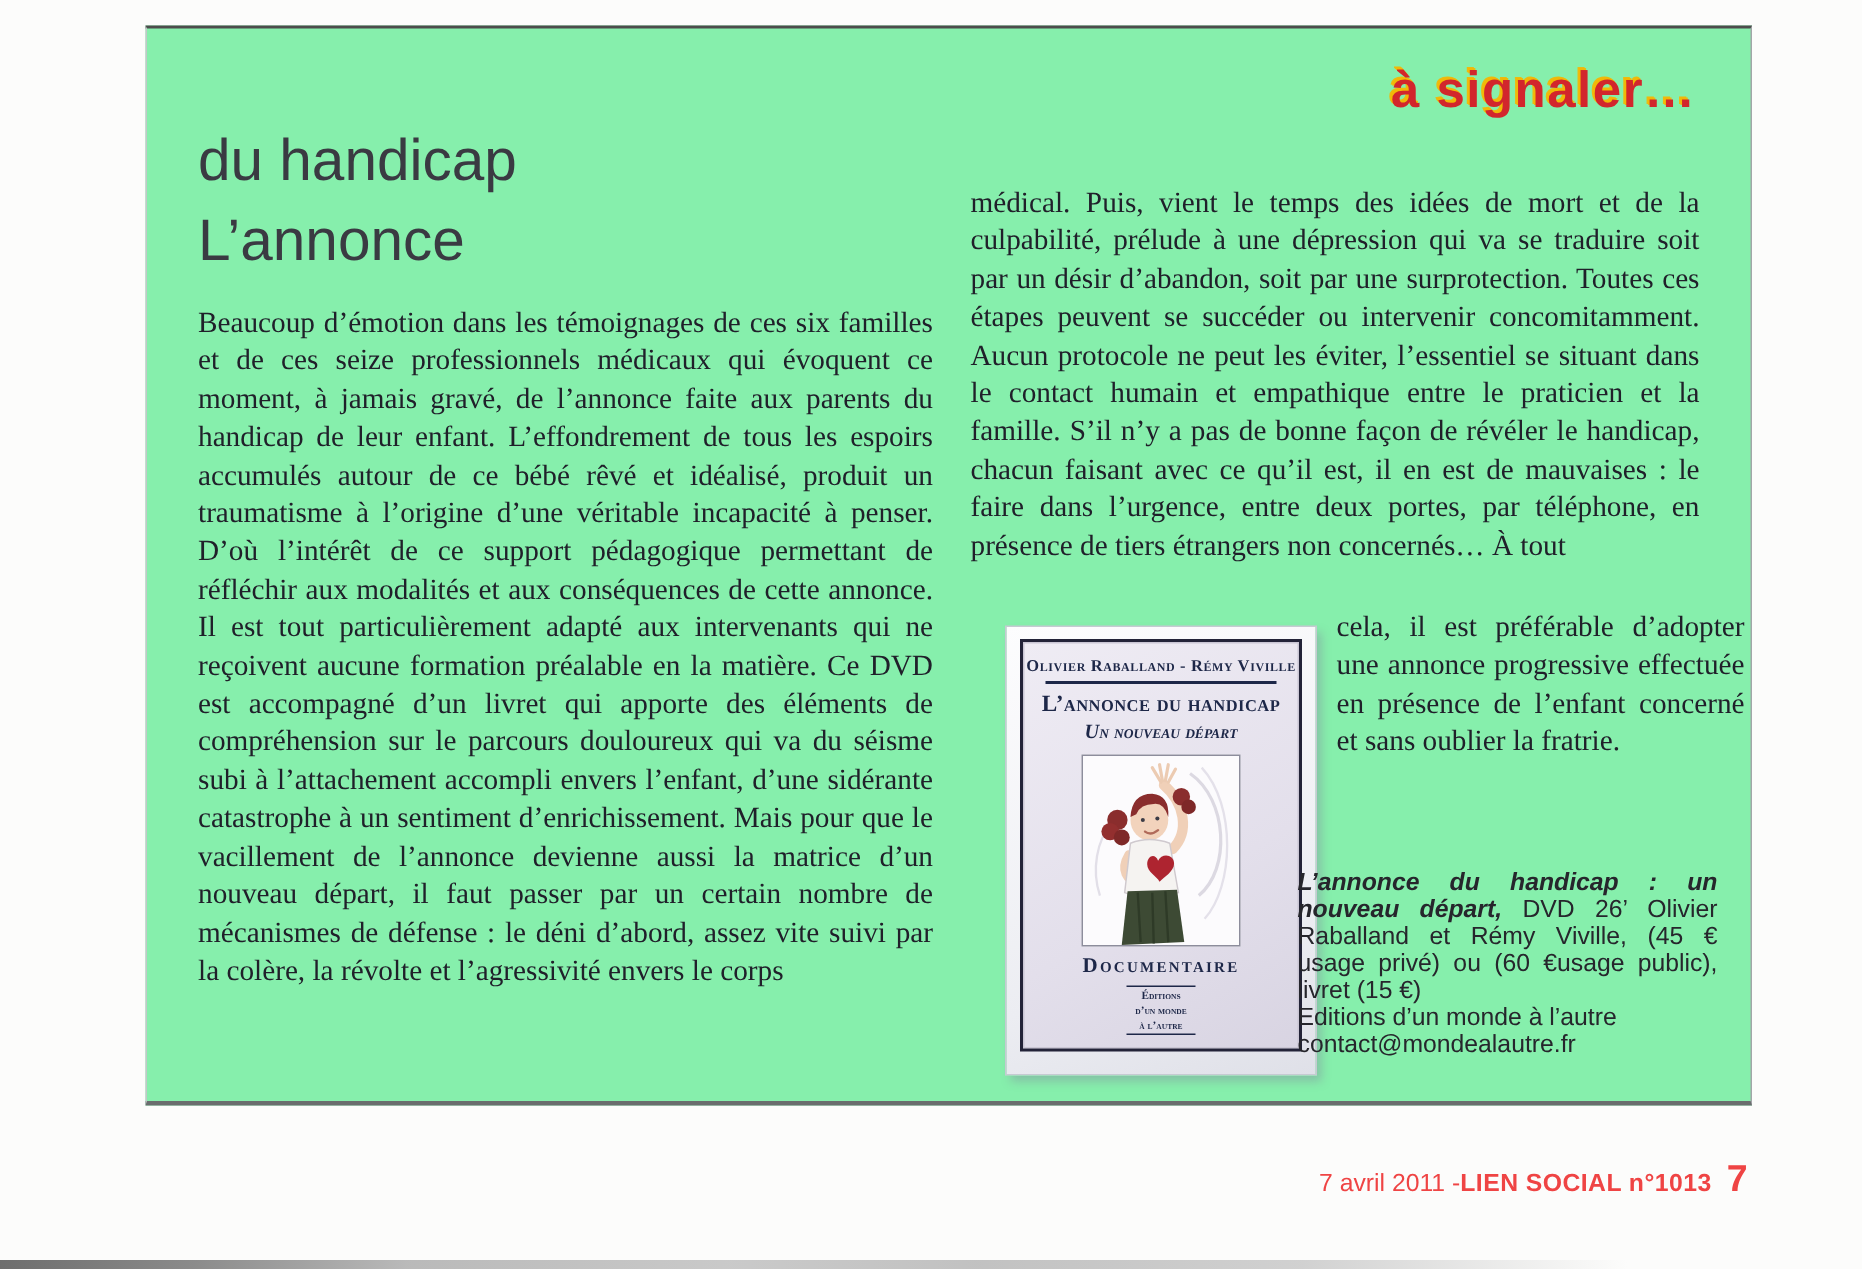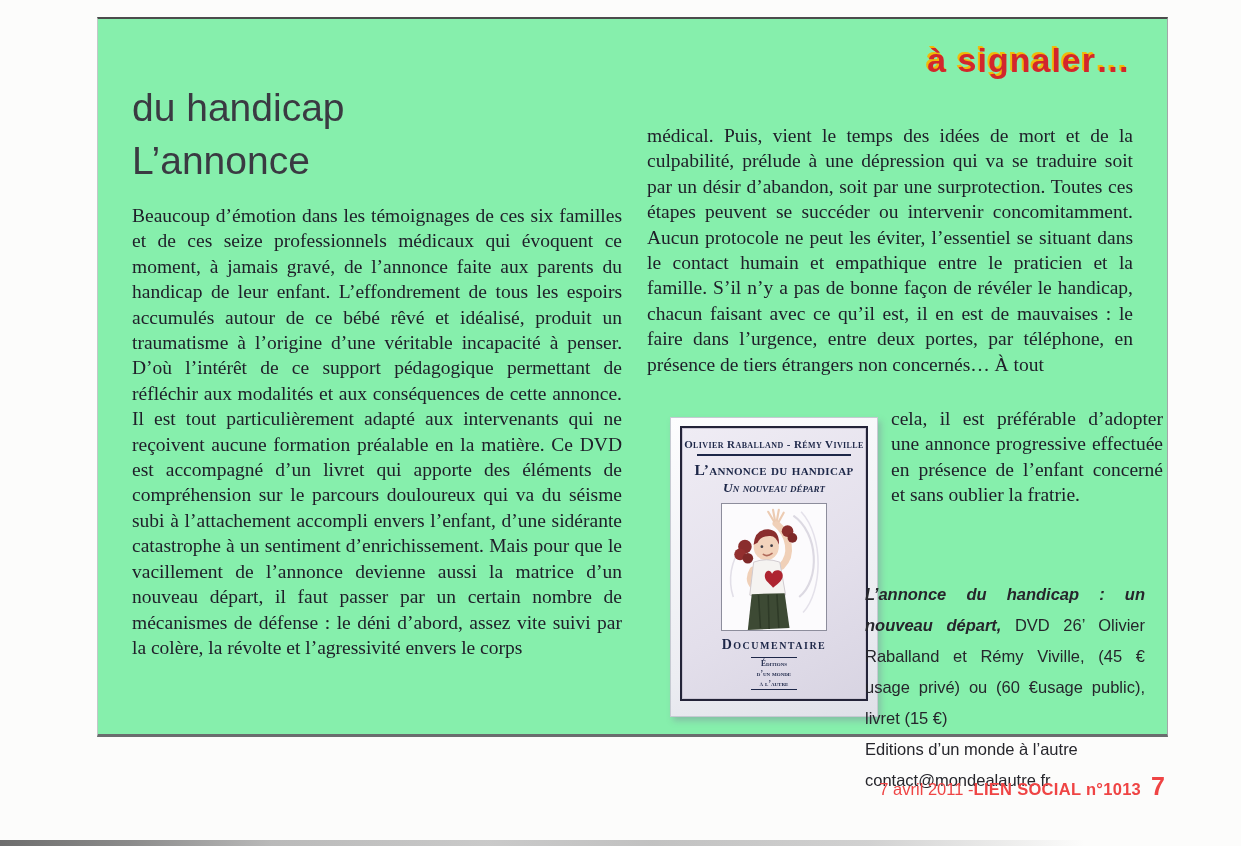--- a/index.html
+++ b/index.html
@@ -131,21 +131,21 @@
     padding: 1px 6px;
   }
 
   
   .caption {
     position: absolute;
     left: 767px; top: 560px;
     width: 280px;
     font-family: "Liberation Sans", sans-serif;
     font-size: 16.5px;
-    line-height: 31px;
+    line-height: 18px;
     color: #26262c;
   }
   .caption p { text-align: justify; }
   .caption .lead { font-weight: 700; font-style: italic; }
   .caption .line { margin-top: 0; }
 
   
   .footer {
     position: absolute;
     top: 772px; right: 76px;

